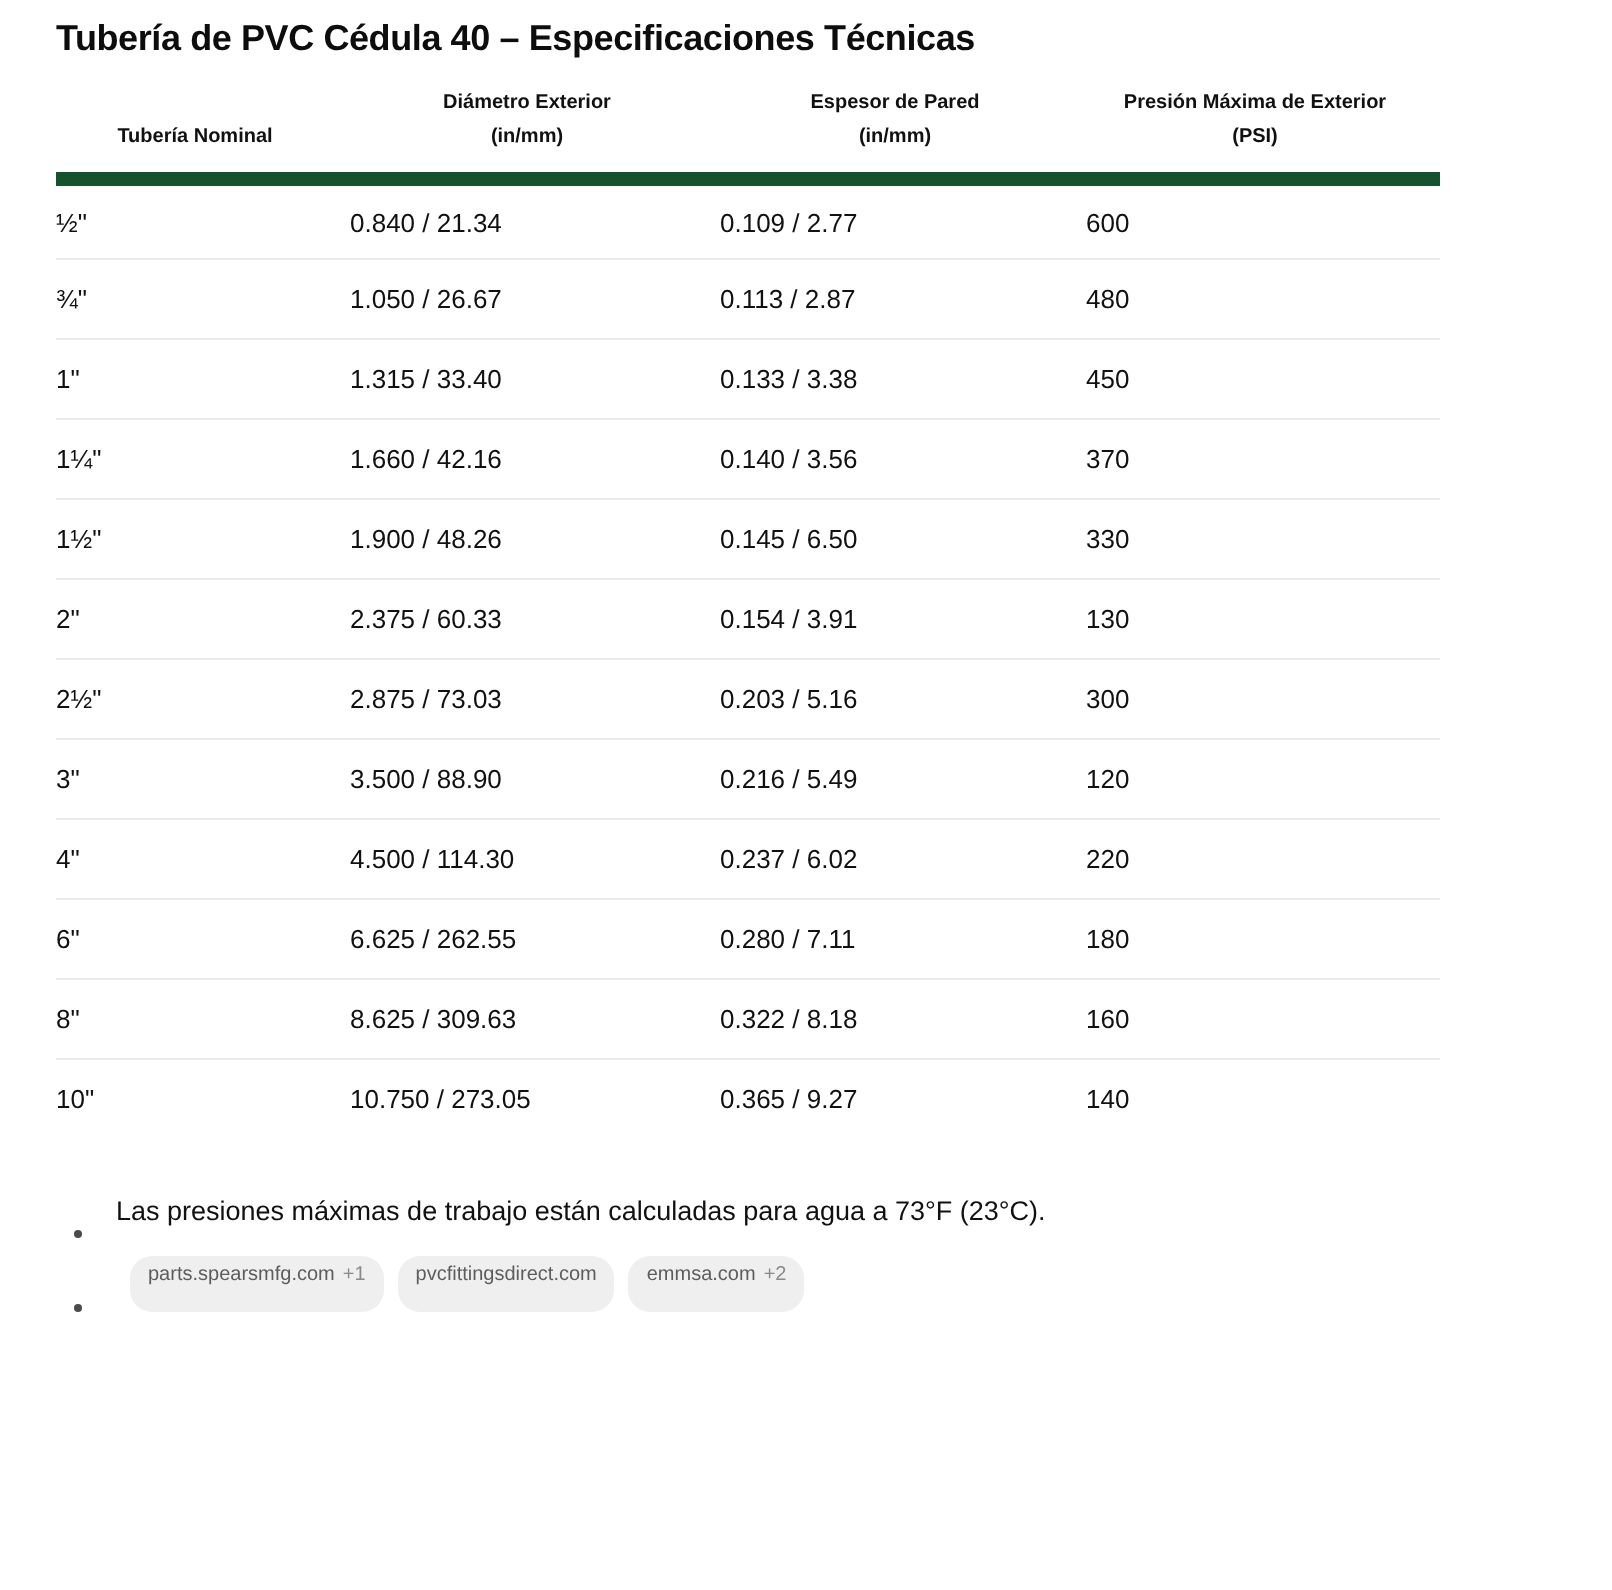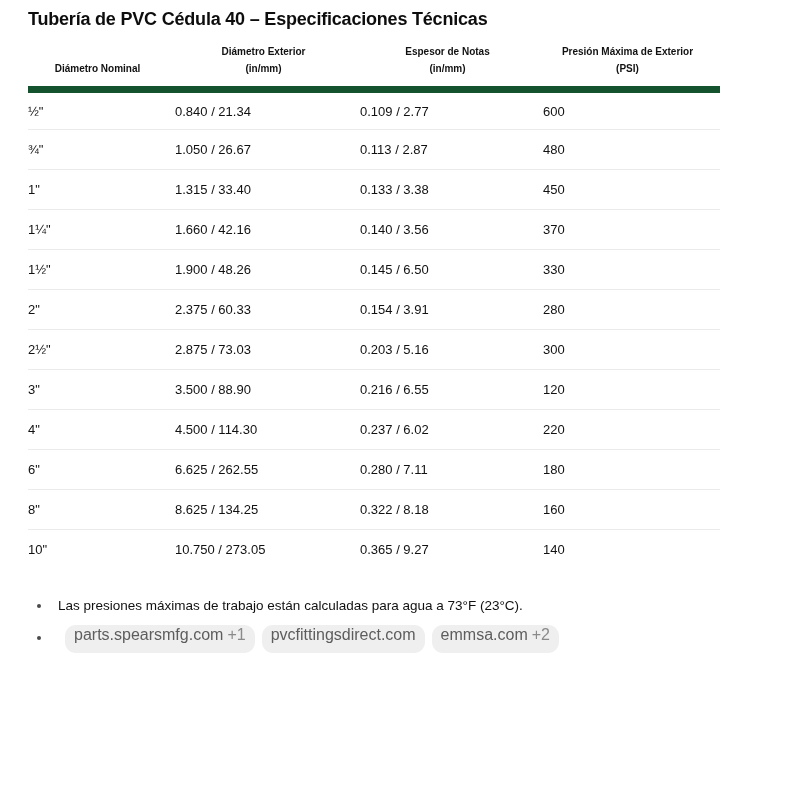--- a/index.html
+++ b/index.html
@@ -62,21 +62,21 @@
     margin: 0;
     color: #0d0d0d;
   }
   ul.notes-list {
     list-style: none;
     margin: 13px 0 0 0;
     padding: 0;
   }
   ul.notes-list li {
     display: flex;
-    align-items: flex-start;
+    align-items: flex-end;
     margin-bottom: 6px;
     font-size: 13.5px;
     line-height: 26px;
   }
   .bullet-dot {
     width: 4px;
     height: 4px;
     border-radius: 50%;
     background: #4a4a4a;
     margin: 11px 0 0 9px;
@@ -85,21 +85,21 @@
   .note-text {
     margin-left: 17px;
     max-width: 650px;
   }
   .chip {
     display: inline-flex;
     align-items: baseline;
     background: #efefef;
     border-radius: 11px;
     padding: 3px 9px 12px 9px;
-    font-size: 16px;
+    font-size: 10px;
     line-height: 13px;
     color: #5d5d5d;
     margin-left: 7px;
     vertical-align: 2px;
     cursor: pointer;
     white-space: nowrap;
   }
   .chip-count {
     margin-left: 4px;
     color: #8a8a8a;
@@ -115,24 +115,24 @@
 
   <table class="spec-table">
     <colgroup>
       <col class="c1">
         <col class="c2">
         <col class="c3">
         <col class="c4">
     </colgroup>
     <thead>
       <tr>
-        <th>Diámetro Nominal</th>
+        <th>Tubería Nominal</th>
         <th>Diámetro Exterior
 (in/mm)</th>
-        <th>Espesor de Notas
+        <th>Espesor de Pared
 (in/mm)</th>
         <th>Presión Máxima de Exterior
 (PSI)</th>
       </tr>
     </thead>
     <tbody>
       <tr>
         <td>½"</td>
         <td>0.840 / 21.34</td>
         <td>0.109 / 2.77</td>
@@ -159,49 +159,49 @@
       <tr>
         <td>1½"</td>
         <td>1.900 / 48.26</td>
         <td>0.145 / 6.50</td>
         <td>330</td>
       </tr>
       <tr>
         <td>2"</td>
         <td>2.375 / 60.33</td>
         <td>0.154 / 3.91</td>
-        <td>280</td>
+        <td>130</td>
       </tr>
       <tr>
         <td>2½"</td>
         <td>2.875 / 73.03</td>
         <td>0.203 / 5.16</td>
         <td>300</td>
       </tr>
       <tr>
         <td>3"</td>
         <td>3.500 / 88.90</td>
-        <td>0.216 / 6.55</td>
+        <td>0.216 / 5.49</td>
         <td>120</td>
       </tr>
       <tr>
         <td>4"</td>
         <td>4.500 / 114.30</td>
         <td>0.237 / 6.02</td>
         <td>220</td>
       </tr>
       <tr>
         <td>6"</td>
         <td>6.625 / 262.55</td>
         <td>0.280 / 7.11</td>
         <td>180</td>
       </tr>
       <tr>
         <td>8"</td>
-        <td>8.625 / 134.25</td>
+        <td>8.625 / 309.63</td>
         <td>0.322 / 8.18</td>
         <td>160</td>
       </tr>
       <tr>
         <td>10"</td>
         <td>10.750 / 273.05</td>
         <td>0.365 / 9.27</td>
         <td>140</td>
       </tr>
     </tbody>

